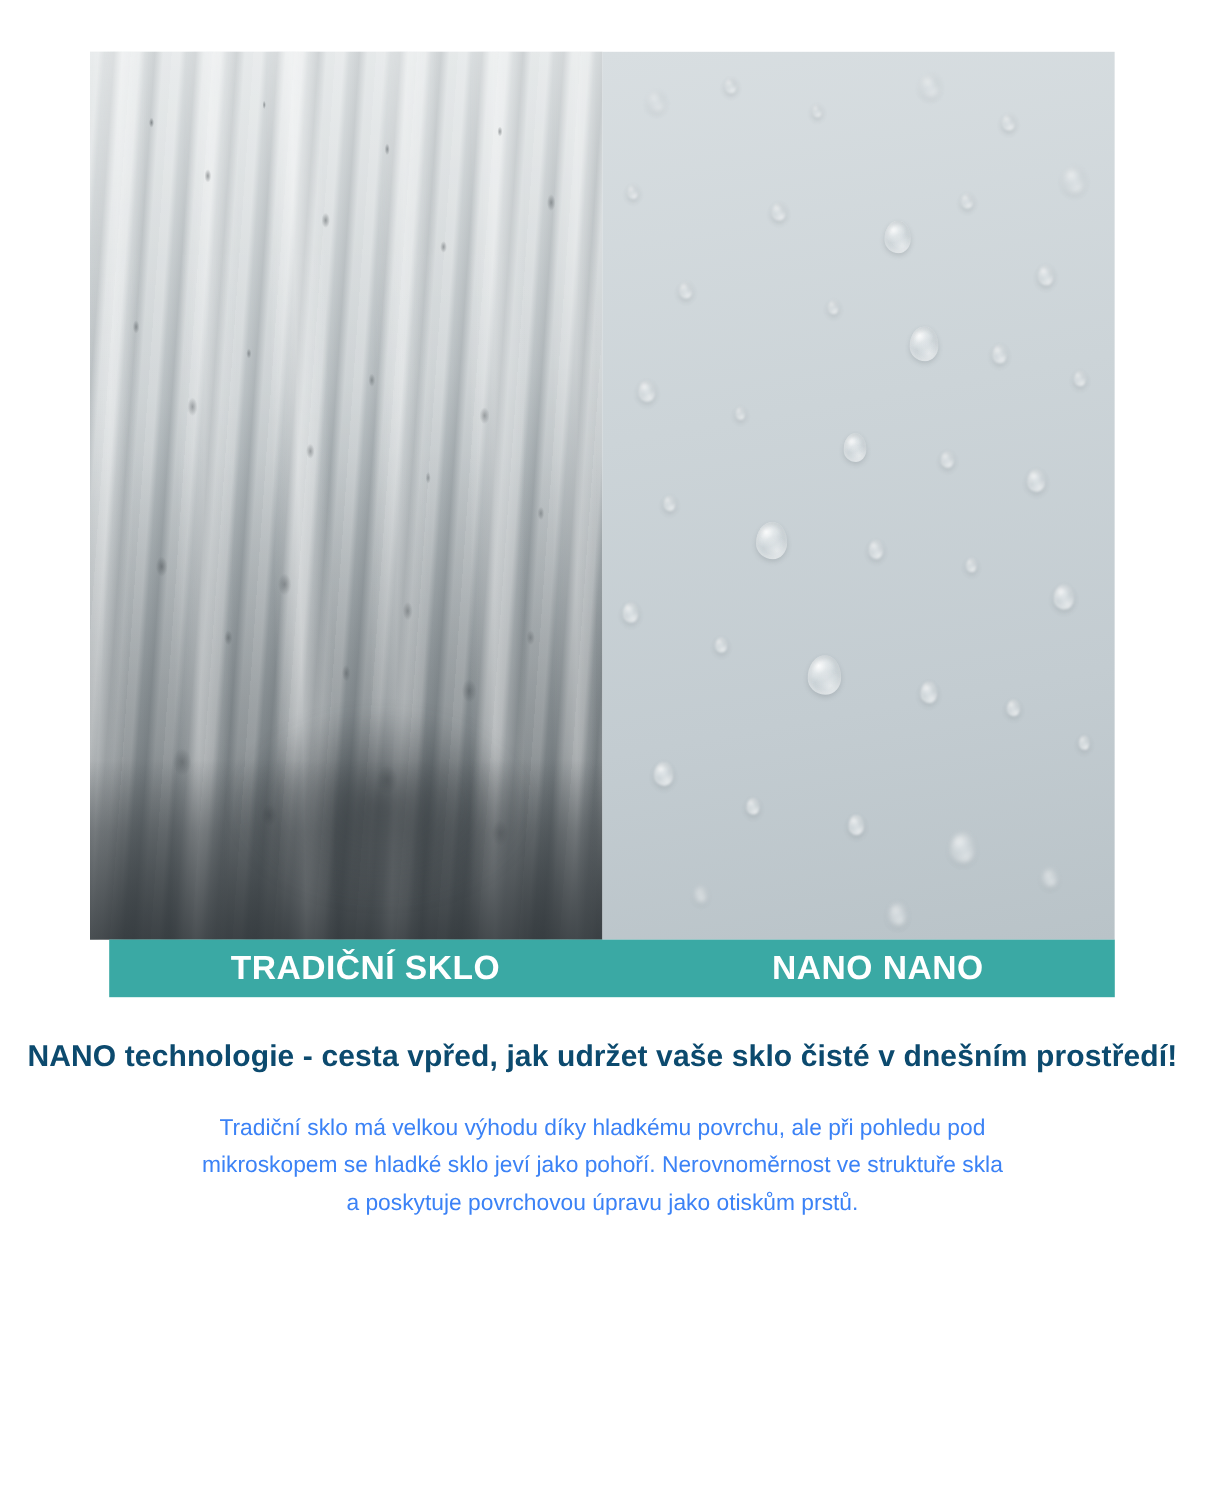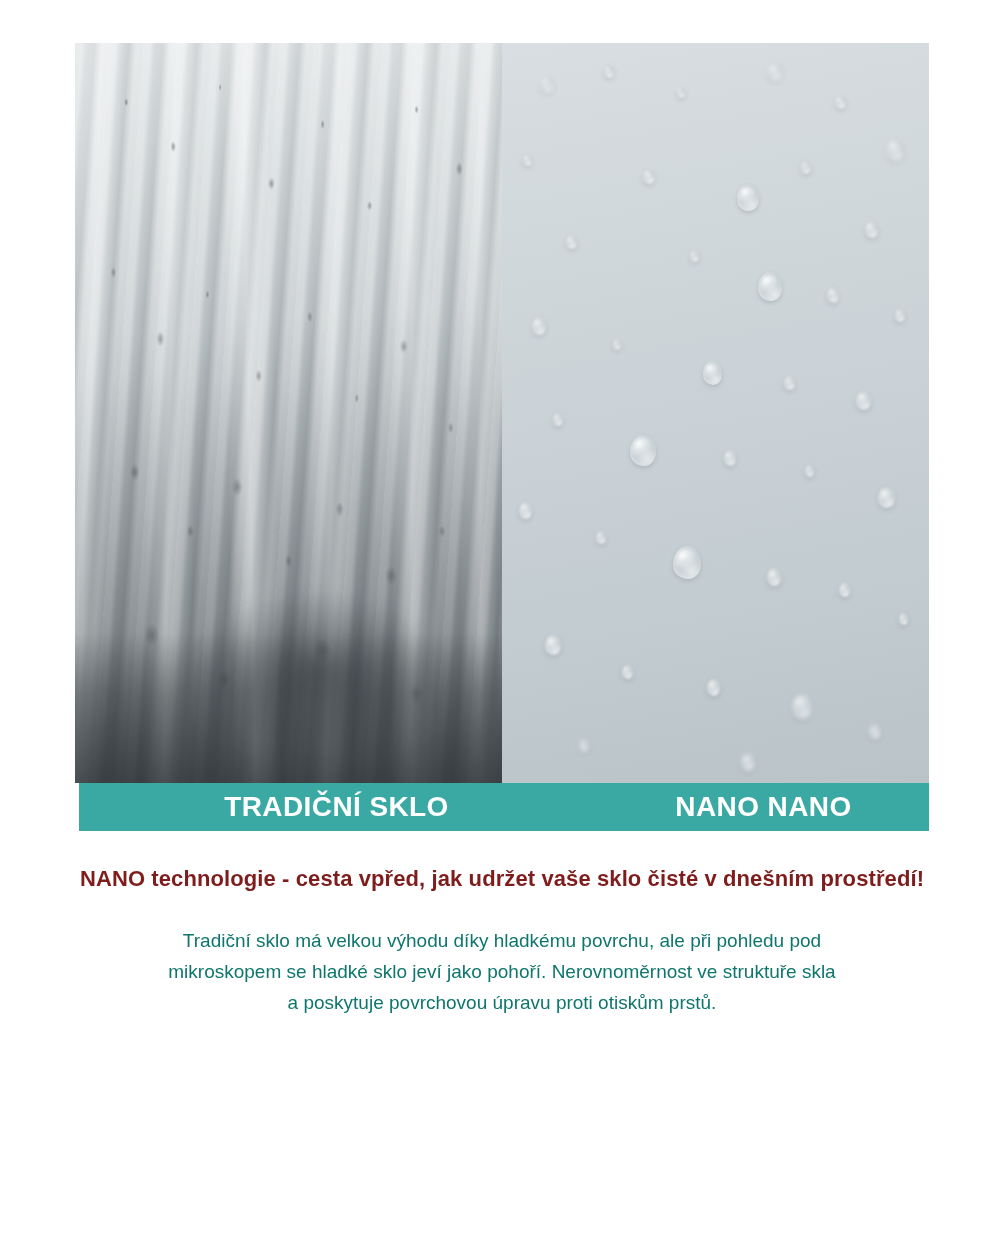--- a/index.html
+++ b/index.html
@@ -139,60 +139,59 @@
       inset 0 -2px 4px rgba(255,255,255,0.55),
       inset 0 2px 5px rgba(120,132,138,0.35),
       0 2px 4px rgba(90,100,106,0.22);
   }
   .drop.soft { filter: blur(1.1px); }
   .drop.softer { filter: blur(2.2px); opacity: 0.88; }
 
   
   .caption-bar {
     position: absolute;
-    left: 4px;
+    left: 16px;
     top: 740px;
     width: 854px;
     height: 48px;
     background: #3aa9a4;
     display: flex;
     align-items: center;
-    padding-left: 44px;
   }
   .caption {
     flex: 0 0 427px;
     text-align: center;
     color: #ffffff;
     font-size: 28px;
     font-weight: 700;
     letter-spacing: 0.4px;
     line-height: 1;
   }
 
   
   .headline {
     position: absolute;
     left: 0;
     top: 866px;
     width: 1004px;
     text-align: center;
-    color: #7f1d1d;
-    font-size: 22px;
+    color: #0c4a6e;
+    font-size: 25px;
     font-weight: 700;
     letter-spacing: 0.1px;
   }
 
   
   .body-copy {
     position: absolute;
     left: 92px;
     top: 925px;
     width: 820px;
     text-align: center;
-    color: #0f766e;
+    color: #3b82f6;
     font-size: 19px;
     line-height: 31px;
   }
   .body-copy p { margin: 0; }
 </style>
 </head>
 <body>
 
 <div class="page">
 
@@ -258,16 +257,16 @@
       <div class="caption">NANO NANO</div>
     </div>
 
   </div>
 
   <div class="headline">NANO technologie - cesta vpřed, jak udržet vaše sklo čisté v dnešním prostředí!</div>
 
   <div class="body-copy">
     <p>Tradiční sklo má velkou výhodu díky hladkému povrchu, ale při pohledu pod</p>
     <p>mikroskopem se hladké sklo jeví jako pohoří. Nerovnoměrnost ve struktuře skla</p>
-    <p>a poskytuje povrchovou úpravu proti otiskům prstů.</p>
+    <p>a poskytuje povrchovou úpravu jako otiskům prstů.</p>
   </div>
 
 </div>
 
 </body></html>

